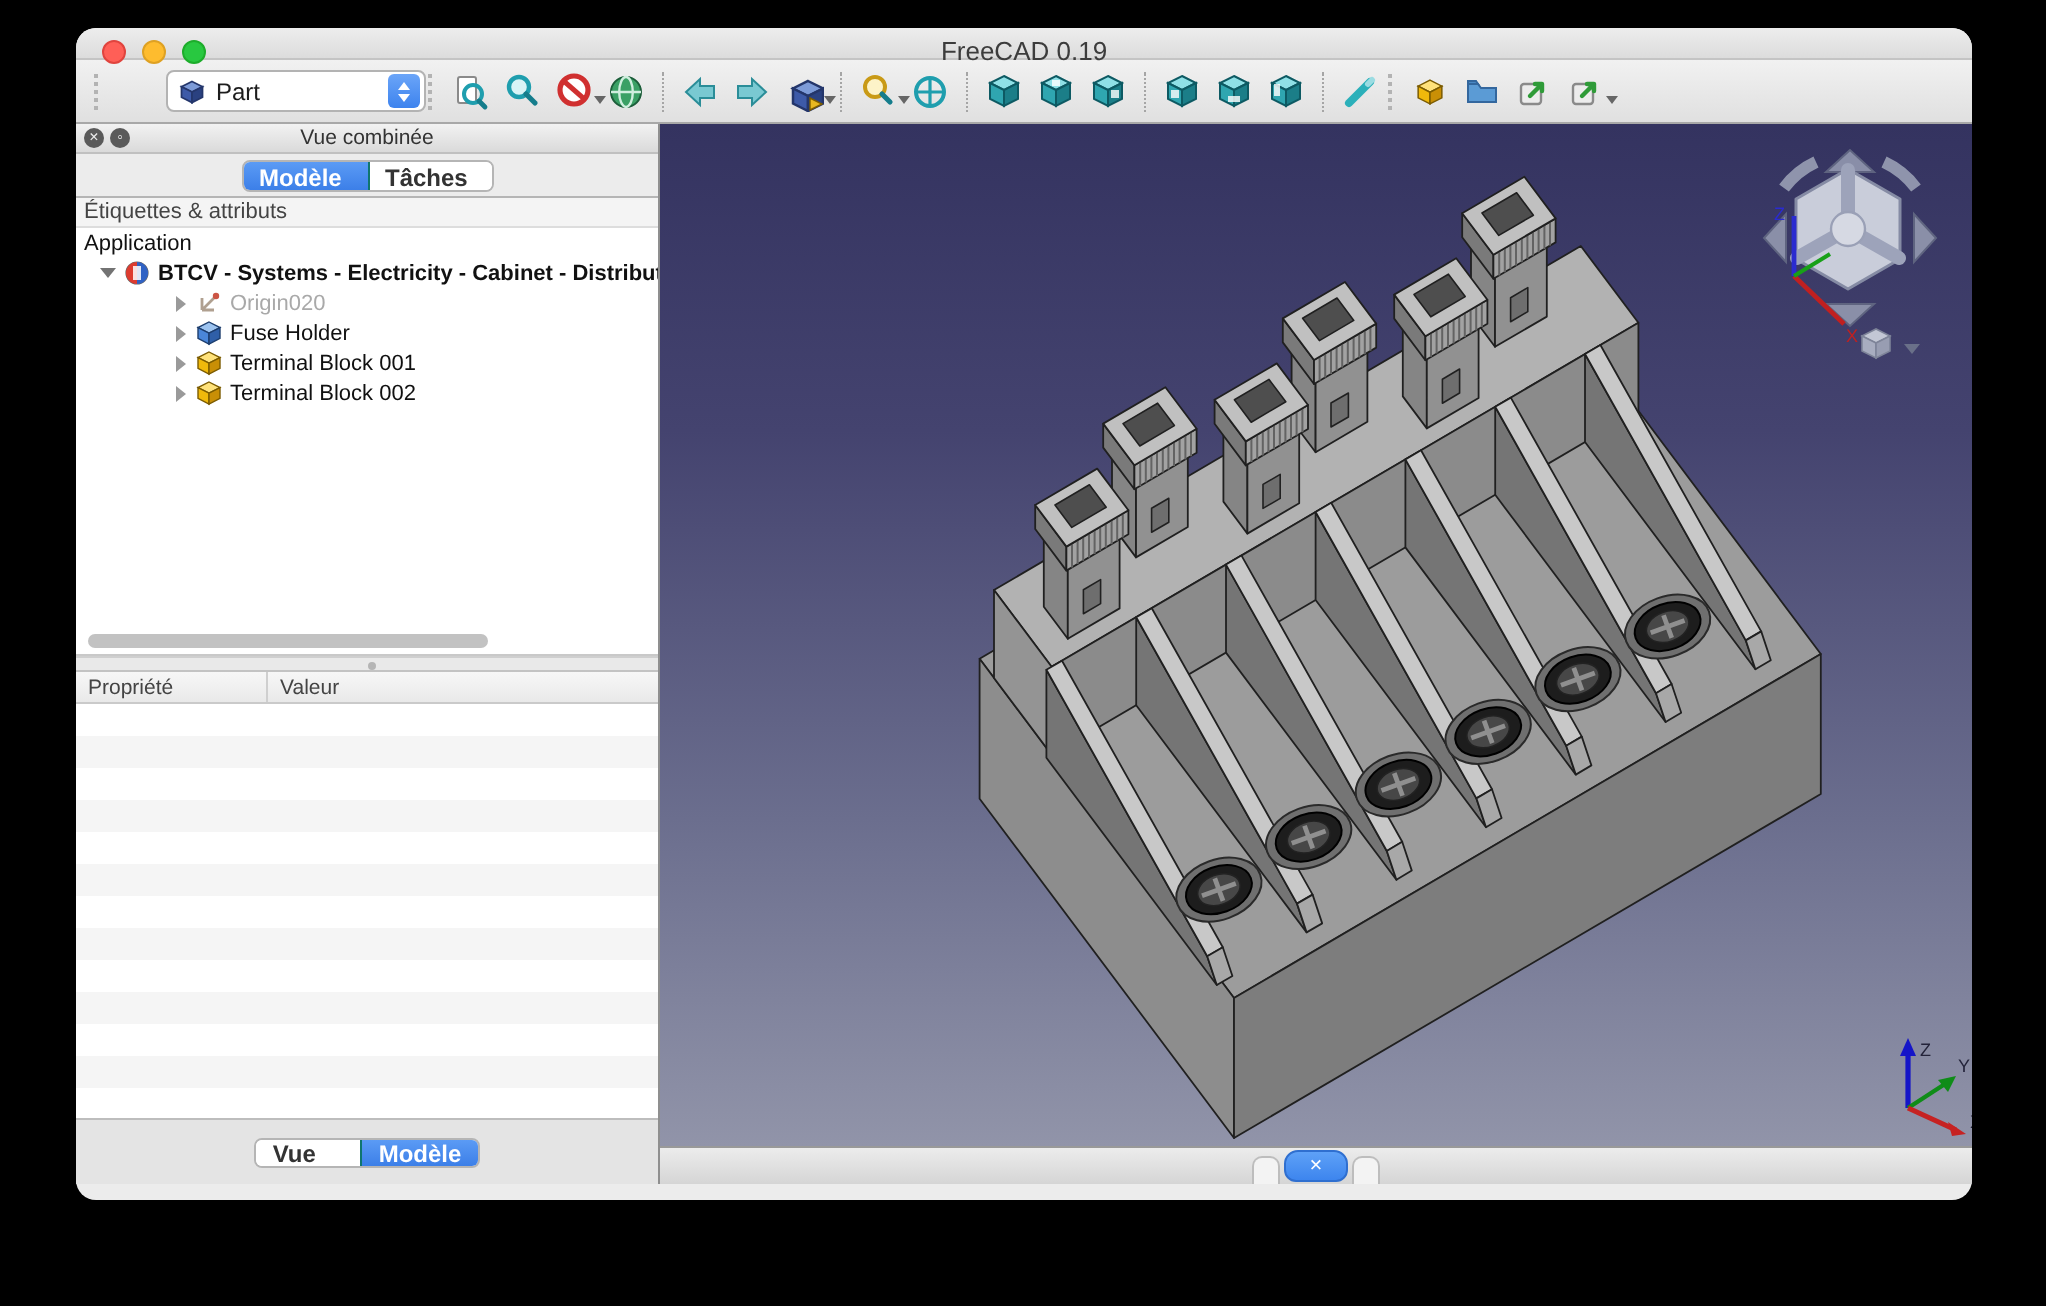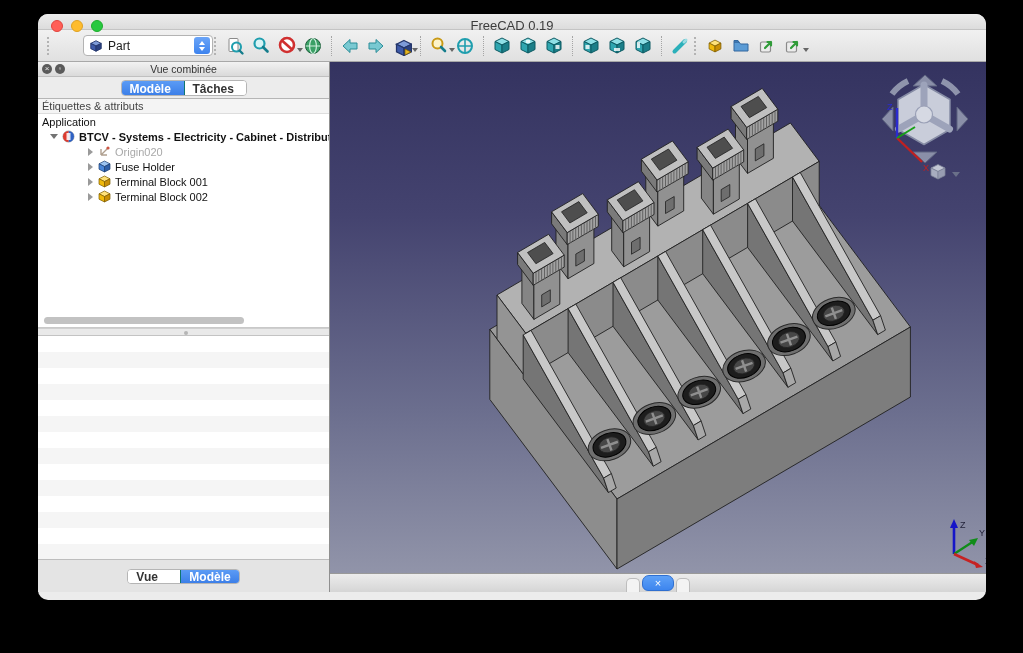--- a/index.html
+++ b/index.html
@@ -390,20 +390,24 @@
           <span>Terminal Block 002</span>
         </div>
 
 
         <div class="hscroll"></div>
       </div>
 
       <div class="splitter"></div>
 
       <div class="props">
+        <div class="props-head">
+          <div class="c1">Propriété</div>
+          <div class="c2">Valeur</div>
+        </div>
         <div class="props-body"></div>
       </div>
 
       <div class="bottom-tabs">
         <div class="seg">
           <div class="seg-item">Vue</div>
           <div class="seg-item active">Modèle</div>
         </div>
       </div>
     </div>

